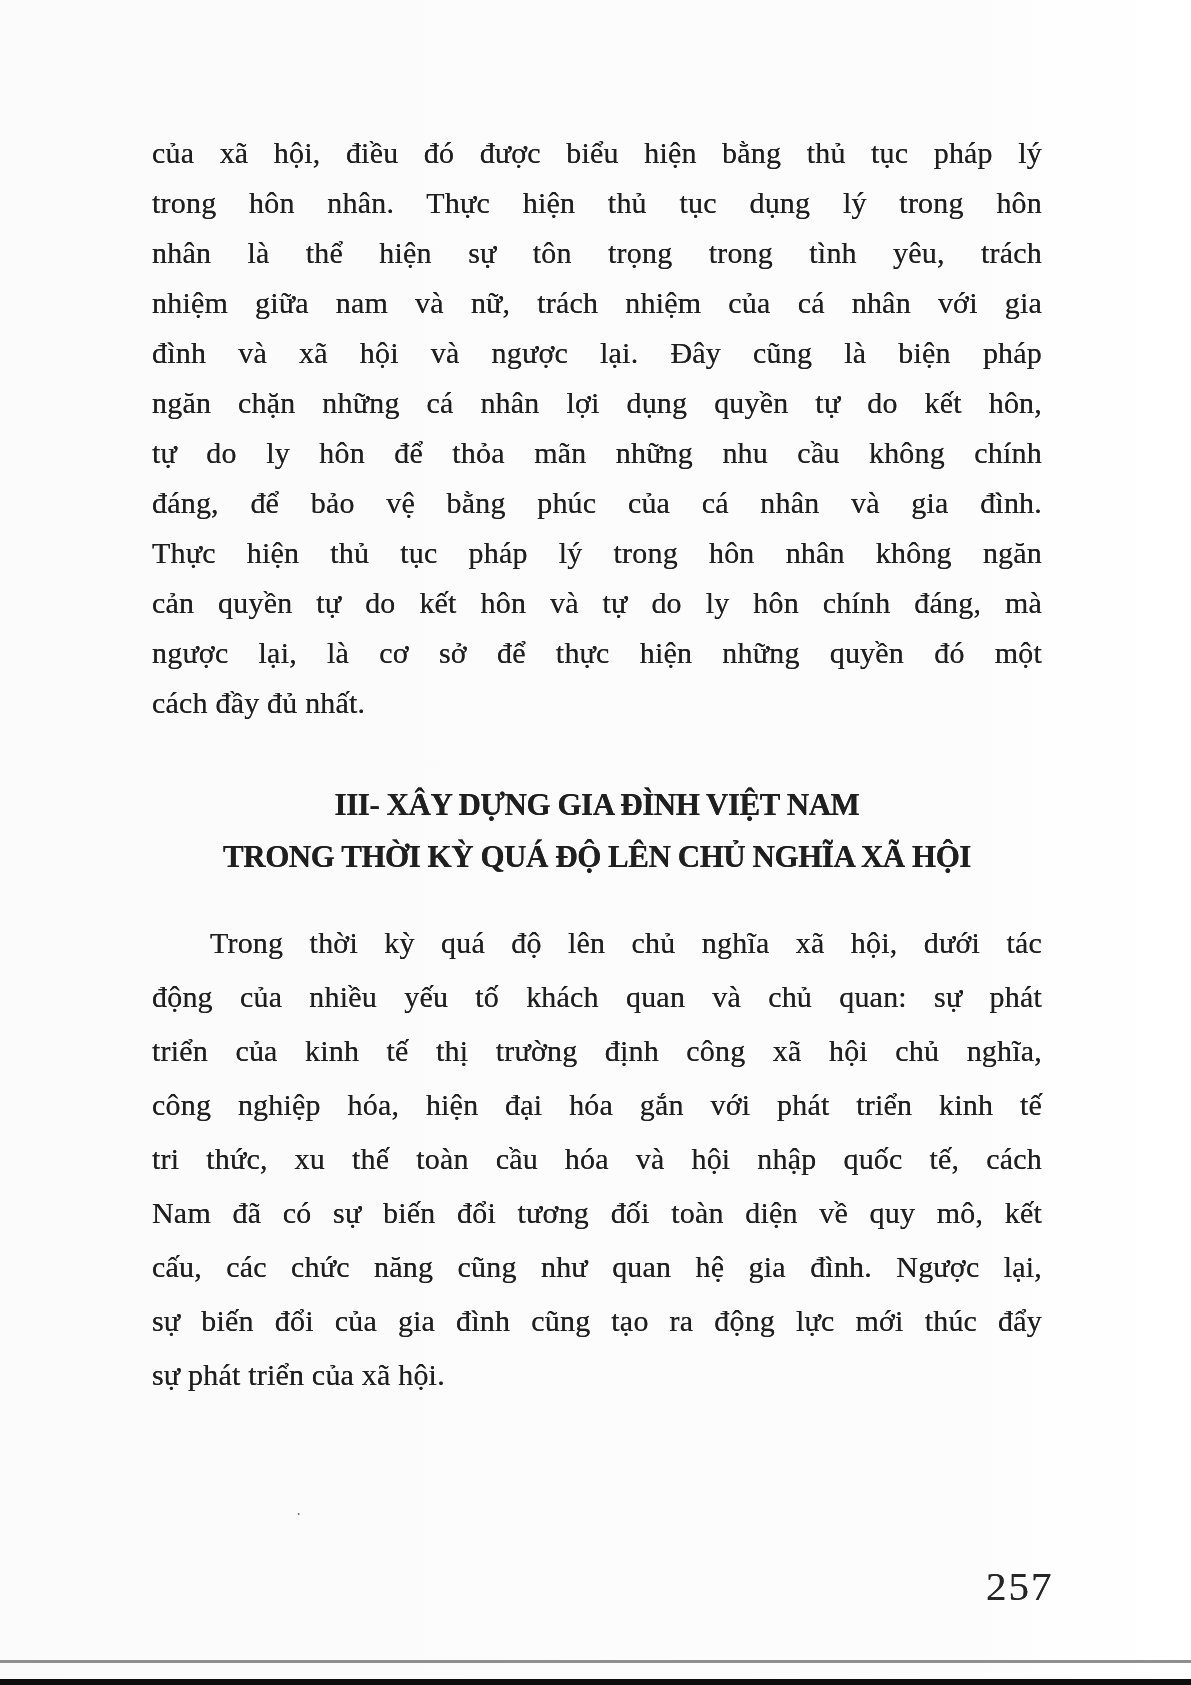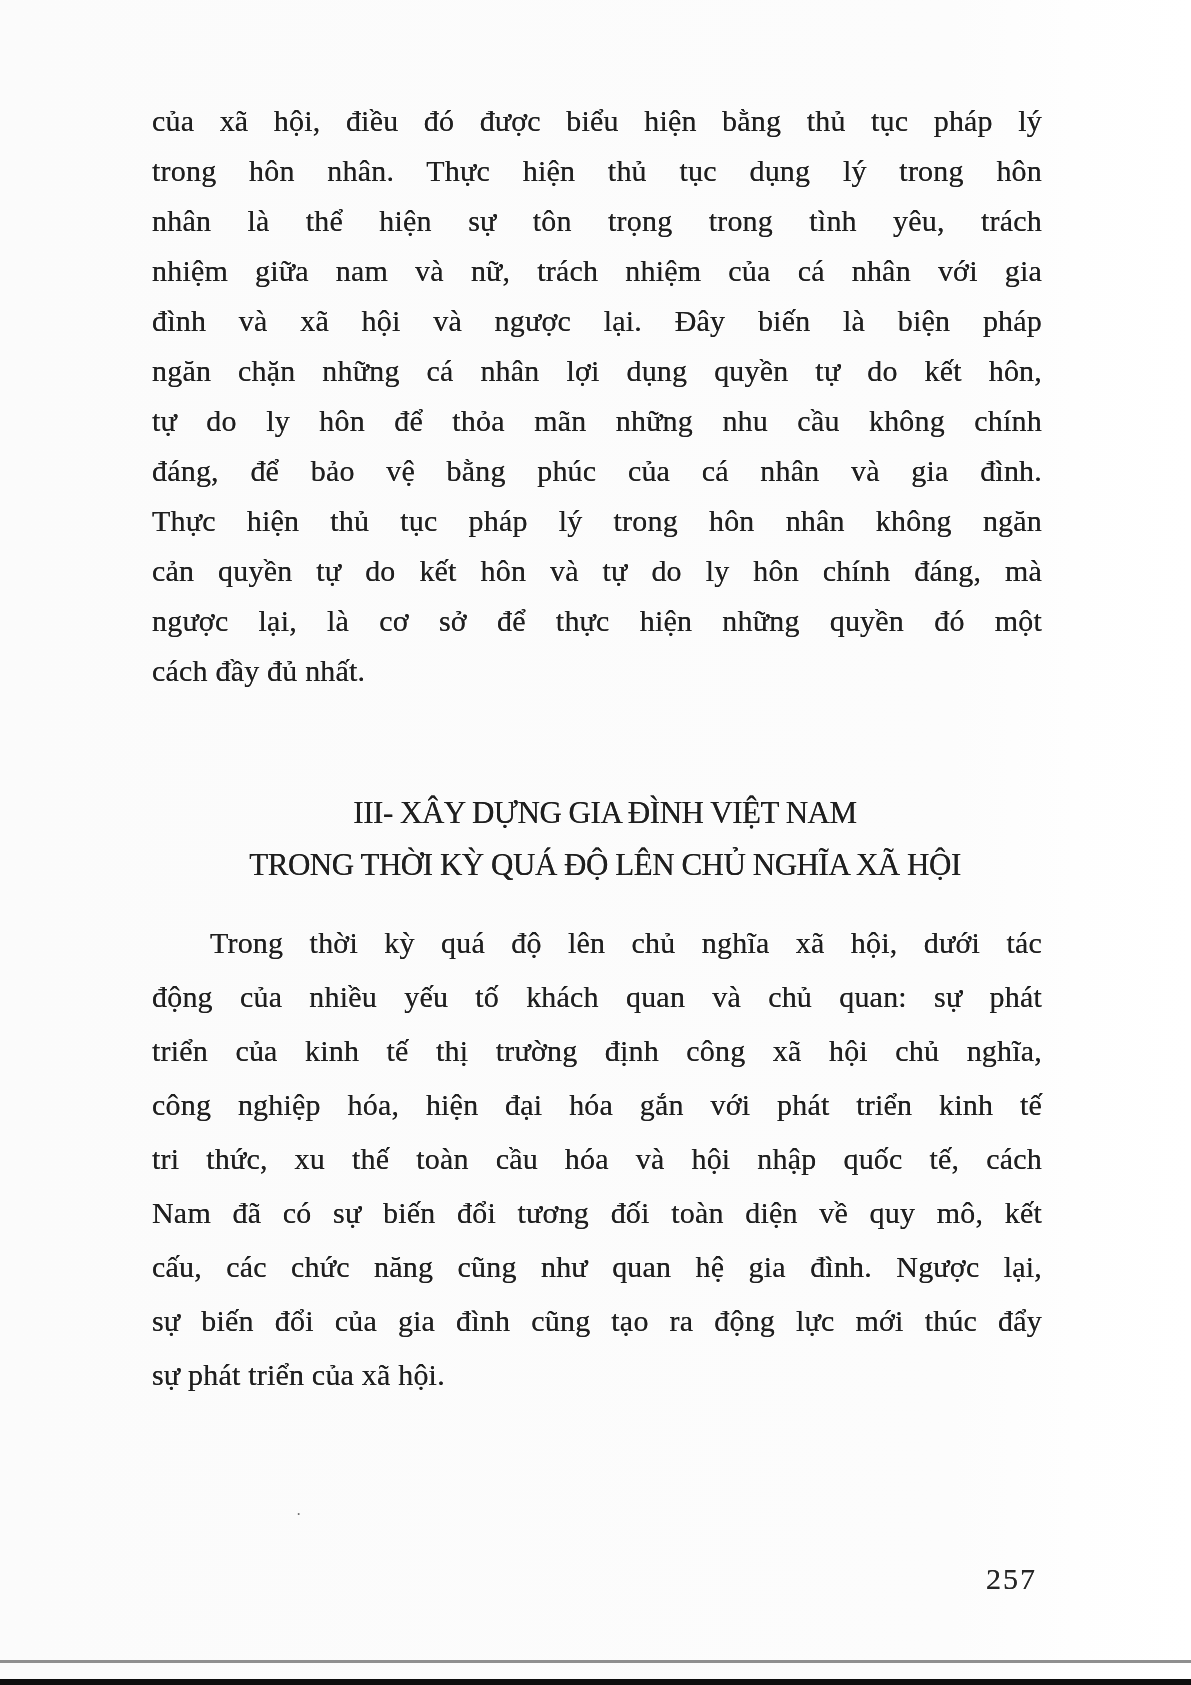--- a/index.html
+++ b/index.html
@@ -6,53 +6,53 @@
   .page{
     position:relative;
     width:1191px;
     height:1685px;
     background:linear-gradient(90deg,#fbfbfb 0%,#fcfcfc 80%,#fefefe 90%,#ffffff 100%);
     overflow:hidden;
     font-family:"Liberation Serif","DejaVu Serif",serif;
     color:#1f1f1f;
   }
   .para{position:absolute;left:152px;width:890px;}
-  .p1{top:96px;}
+  .p1{top:128px;}
   .p2{top:916px;}
   .tl{
     font-size:30px;
     line-height:50px;
     white-space:nowrap;
     text-align:justify;
     text-align-last:justify;
     text-shadow:0 0 0.6px rgba(25,25,25,0.85);
     letter-spacing:0.2px;
   }
   .p2 .tl{line-height:54px;}
   .tl.last{text-align-last:left;}
   .tl.indent{text-indent:58px;}
   .heading{
     position:absolute;
     top:778px;left:152px;width:890px;
-    margin:8px;
+    margin:0;
     text-align:center;
-    font-weight:400;
+    font-weight:700;
   }
   .hline{
     font-size:32px;
     line-height:52px;
     letter-spacing:-0.5px;
     text-shadow:0 0 0.6px rgba(20,20,20,0.9);
     transform:scaleX(0.97);
     transform-origin:center;
   }
   .page-number{
     position:absolute;
     left:986px;top:1562px;
-    font-size:30px;
+    font-size:41px;
     letter-spacing:2px;
     color:#262626;
     text-shadow:0 0 0.6px rgba(25,25,25,0.8);
   }
   .speck{
     position:absolute;
     left:296px;top:1506px;
     font-size:16px;
     color:#6f6f6f;
   }
@@ -72,21 +72,21 @@
 </head>
 <body>
 
 <div class="page">
 
   <section class="para p1">
     <div class="tl">của xã hội, điều đó được biểu hiện bằng thủ tục pháp lý</div>
     <div class="tl">trong hôn nhân. Thực hiện thủ tục dụng lý trong hôn</div>
     <div class="tl">nhân là thể hiện sự tôn trọng trong tình yêu, trách</div>
     <div class="tl">nhiệm giữa nam và nữ, trách nhiệm của cá nhân với gia</div>
-    <div class="tl">đình và xã hội và ngược lại. Đây biến là biện pháp</div>
+    <div class="tl">đình và xã hội và ngược lại. Đây cũng là biện pháp</div>
     <div class="tl">ngăn chặn những cá nhân lợi dụng quyền tự do kết hôn,</div>
     <div class="tl">tự do ly hôn để thỏa mãn những nhu cầu không chính</div>
     <div class="tl">đáng, để bảo vệ bằng phúc của cá nhân và gia đình.</div>
     <div class="tl">Thực hiện thủ tục pháp lý trong hôn nhân không ngăn</div>
     <div class="tl">cản quyền tự do kết hôn và tự do ly hôn chính đáng, mà</div>
     <div class="tl">ngược lại, là cơ sở để thực hiện những quyền đó một</div>
     <div class="tl last">cách đầy đủ nhất.</div>
   </section>
 
   <h2 class="heading">

